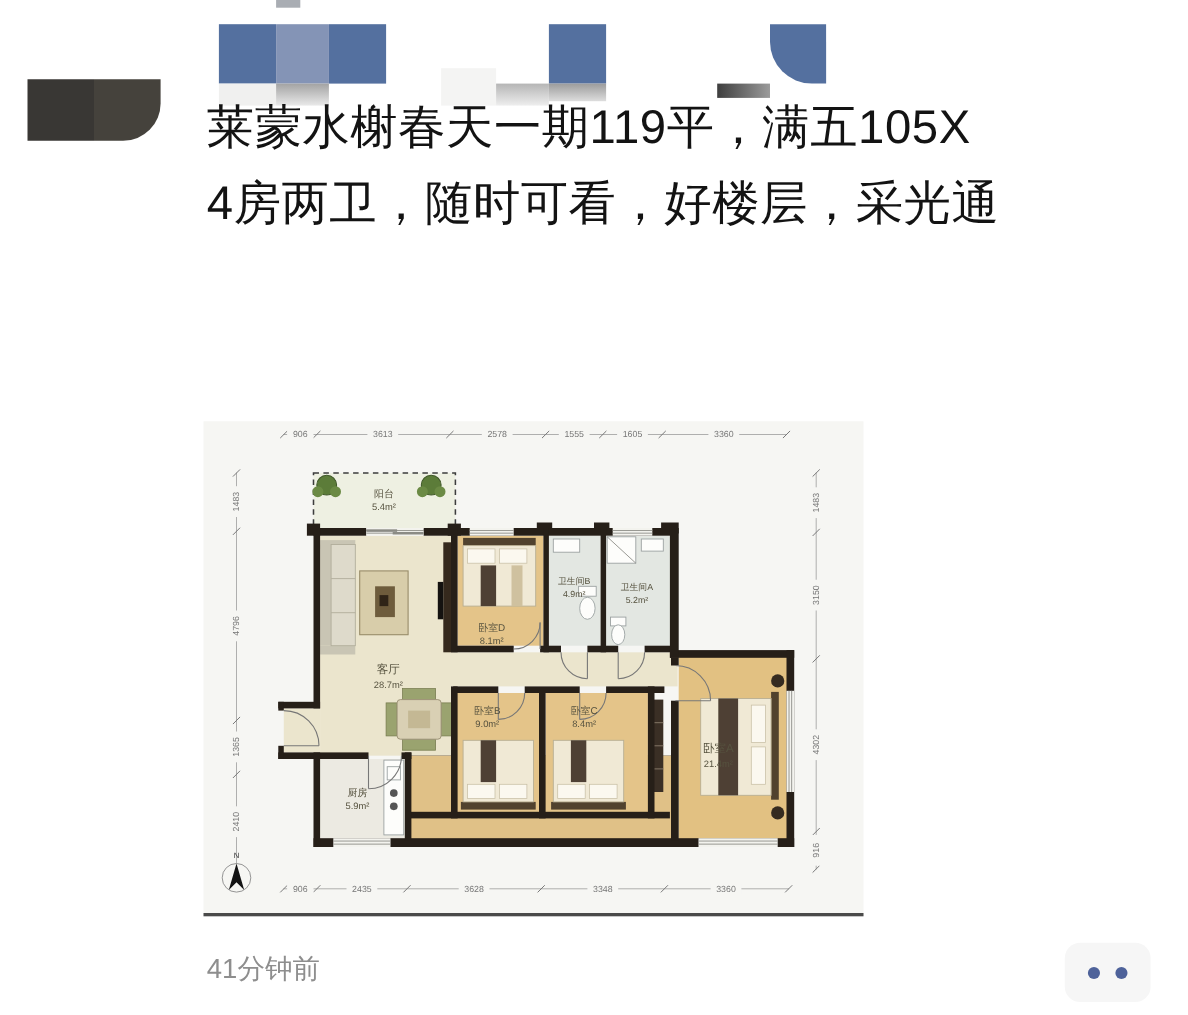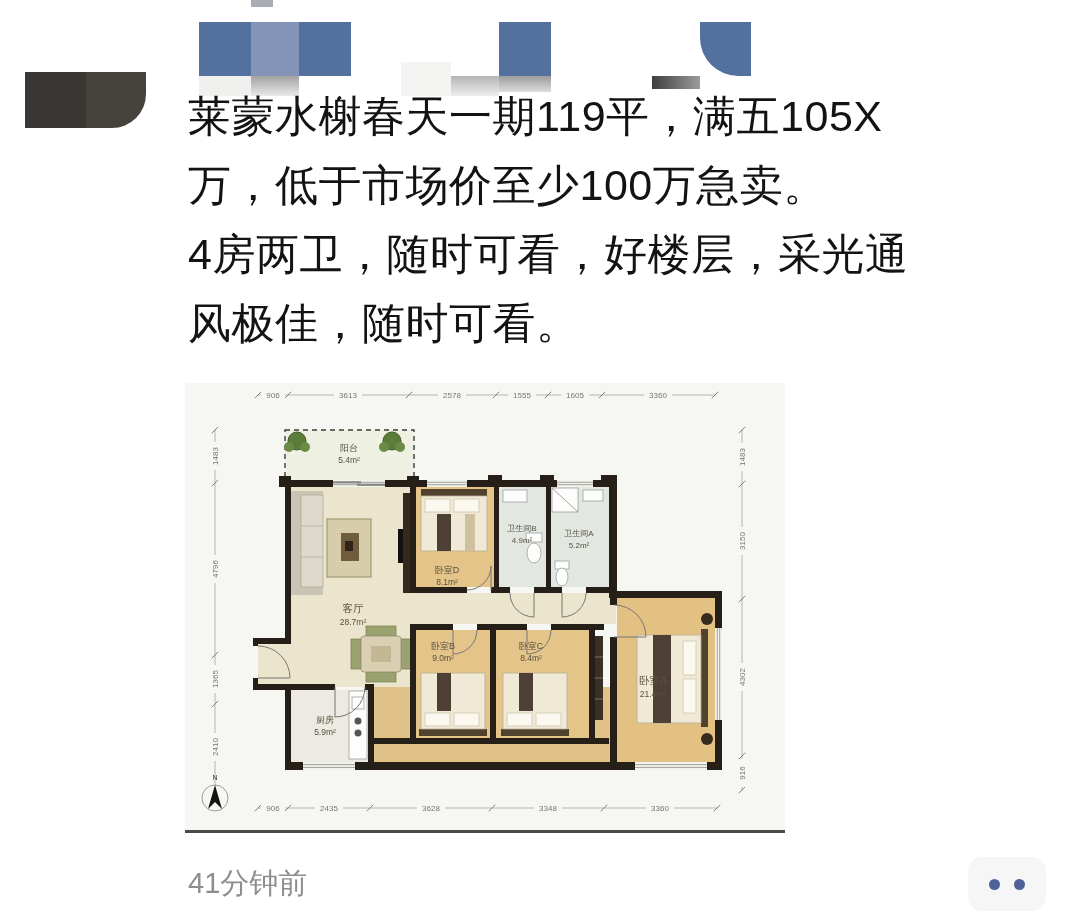--- a/index.html
+++ b/index.html
@@ -6,21 +6,21 @@
   .page{position:relative;width:1076px;height:923px;background:#ffffff;overflow:hidden;
         font-family:"Liberation Sans",sans-serif;}
   .blur-block{position:absolute;}
   .avatar-blur{position:absolute;left:25px;top:72px;width:121px;height:56px;
         background:linear-gradient(90deg,#393734 0 50%,#45423c 50% 100%);
         border-radius:0 0 34px 0;}
   .post-text{position:absolute;left:188px;top:82px;width:850px;
         font-size:43px;line-height:69px;color:#131313;letter-spacing:0.5px;}
   .floorplan{position:absolute;left:185px;top:383px;width:600px;height:447px;
         background:#f6f6f3;border-bottom:3px solid #4a4a4a;}
-  .footer-time{position:absolute;left:188px;top:864px;font-size:29px;color:#8e8e8e;}
+  .footer-time{position:absolute;left:188px;top:864px;font-size:25px;color:#8e8e8e;}
   .more-btn{position:absolute;left:968px;top:857px;width:78px;height:54px;background:#f6f6f6;
         border:none;border-radius:14px;display:flex;align-items:center;justify-content:center;gap:14px;cursor:pointer;}
   .more-btn .dot{width:11px;height:11px;border-radius:50%;background:#4e629a;display:block;}
   svg text{font-family:"Liberation Sans",sans-serif;}
   .dimtext{font-size:8px;fill:#777;text-anchor:middle;dominant-baseline:middle;}
   .dimbg{fill:#f6f6f3;}
   .roomname{font-size:9px;fill:#56523f;text-anchor:middle;dominant-baseline:middle;}
   .roomarea{font-size:8.5px;fill:#56523f;text-anchor:middle;dominant-baseline:middle;}
   .big{font-size:10.5px;}
   .wall{fill:#261f18;}
@@ -45,23 +45,21 @@
     <div class="blur-block" style="left:499px;top:22px;width:52px;height:54px;background:#54709f;"></div>
     <div class="blur-block" style="left:499px;top:76px;width:52px;height:16px;background:linear-gradient(#9c9c9c,#dddddd);"></div>
     <div class="blur-block" style="left:652px;top:76px;width:48px;height:13px;background:linear-gradient(90deg,#3e3e3e,#9b9b9b);"></div>
     <div class="blur-block" style="left:700px;top:22px;width:51px;height:54px;background:#54709f;border-radius:0 0 0 38px;"></div>
   </div>
 
   <div class="avatar-blur"></div>
 
   <div class="post-text">
     <div>莱蒙水榭春天一期119平，满五105X</div>
-    <div>万，低于市场价至少100万急卖。</div>
     <div>4房两卫，随时可看，好楼层，采光通</div>
-    <div>风极佳，随时可看。</div>
   </div>
 
   <div class="floorplan">
     <svg width="600" height="447" viewBox="0 0 600 447" xmlns="http://www.w3.org/2000/svg">
 
       <g>
         <rect x="100" y="47" width="129" height="52" fill="#eef0e2" stroke="#3d3d3d" stroke-width="1.4" stroke-dasharray="5,4"></rect>
         <rect x="106" y="104" width="119" height="200" fill="#ebe5cd"></rect>
         <rect x="73" y="261" width="33" height="40" fill="#ebe5cd"></rect>
         <rect x="225" y="210" width="206" height="31" fill="#ebe5cd"></rect>

